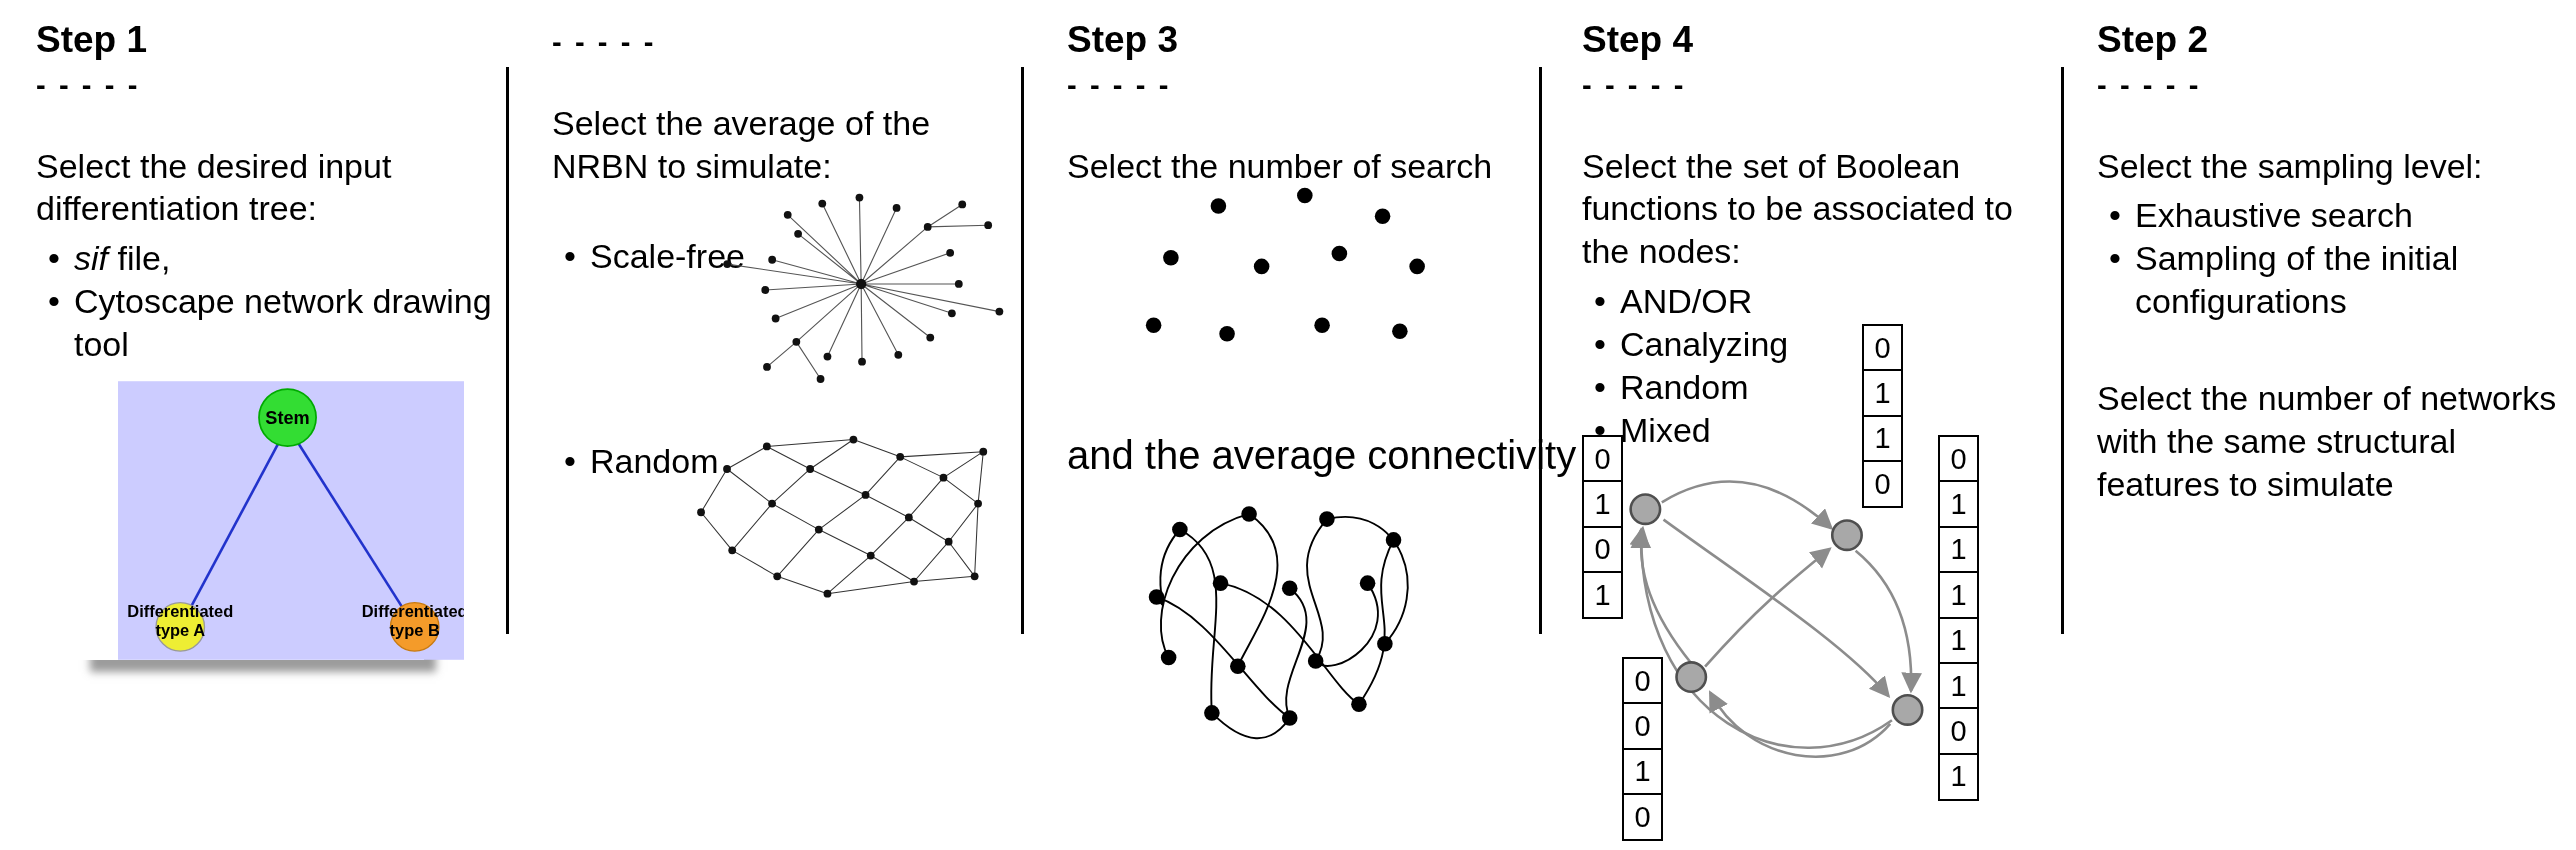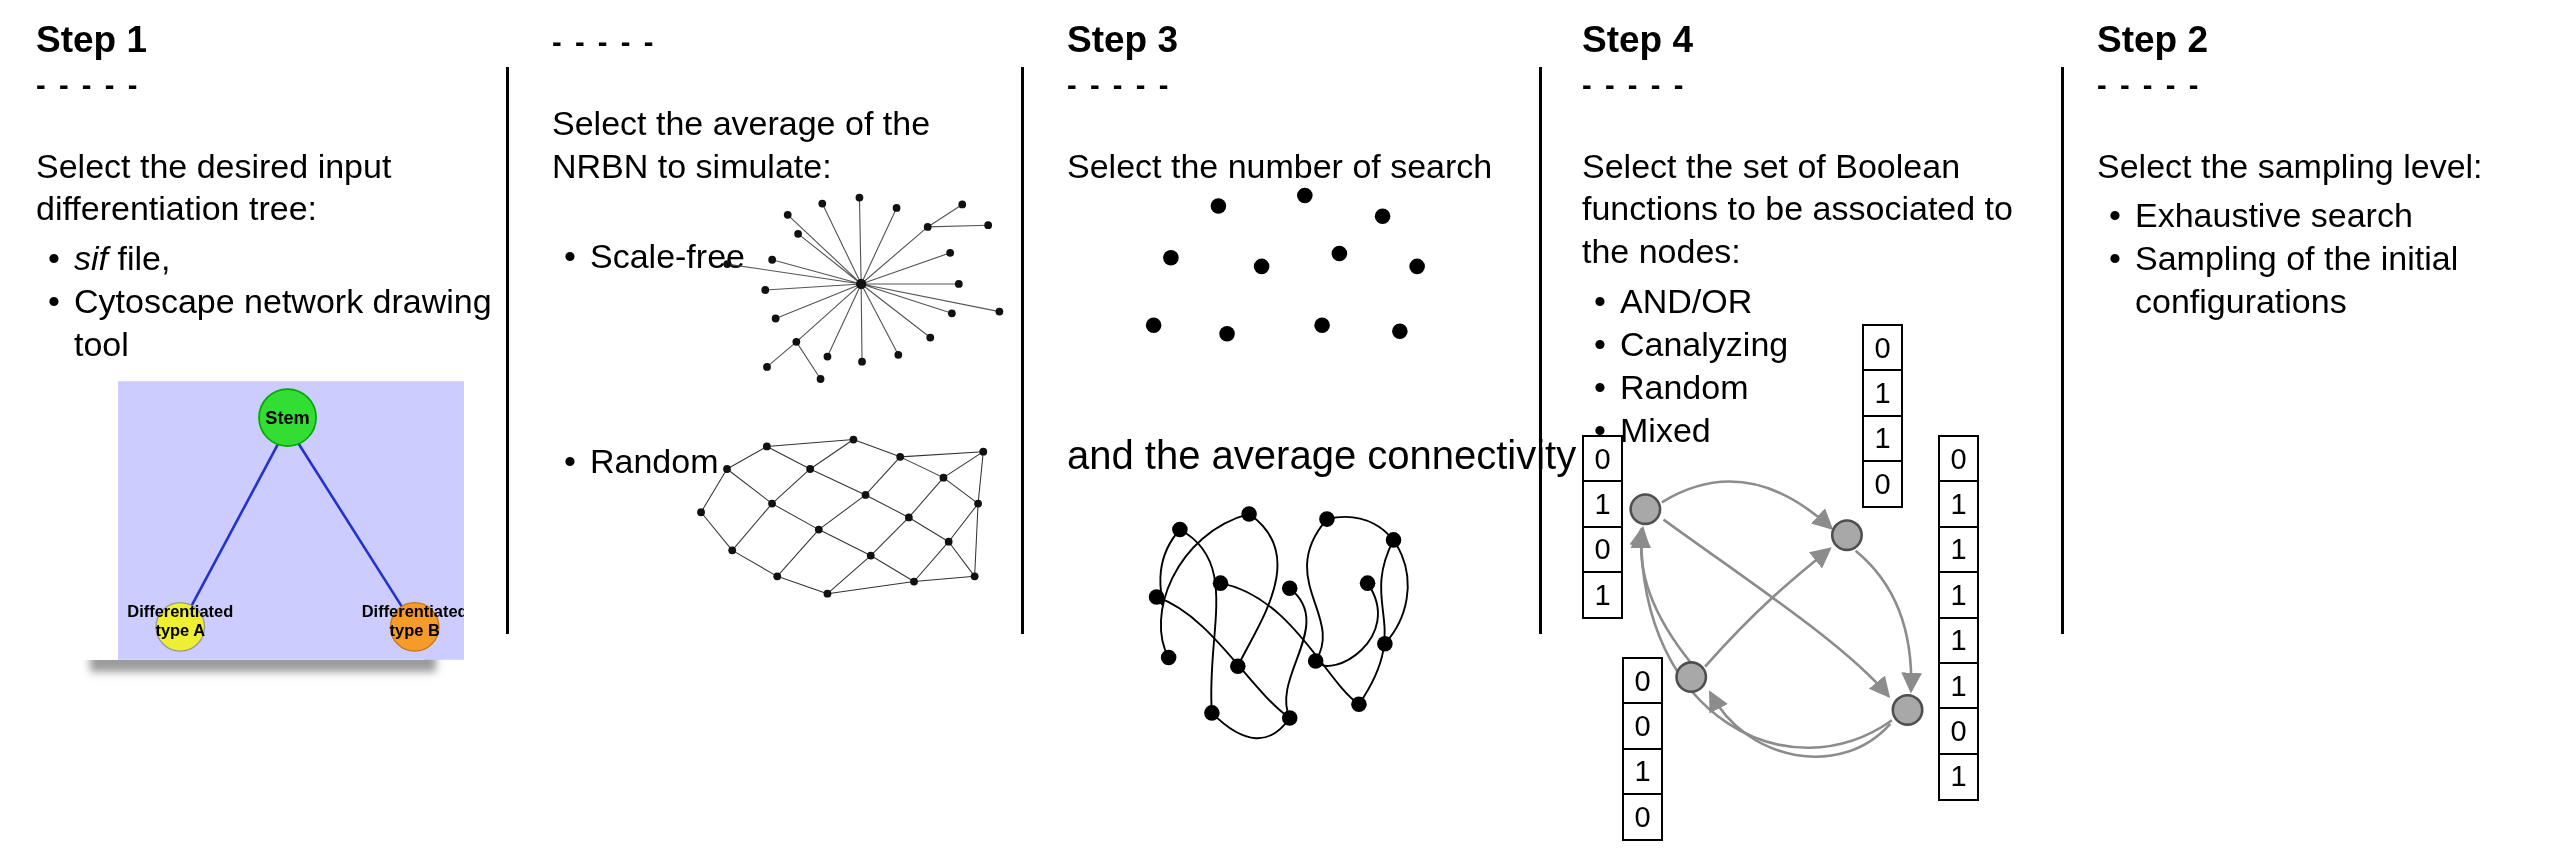--- a/index.html
+++ b/index.html
@@ -296,19 +296,20 @@
   <div class="bullets">
     <div class="bullet">
       <span class="dot">•</span>
       <span class="bt">Exhaustive search</span>
     </div>
     <div class="bullet">
       <span class="dot">•</span>
       <span class="bt">Sampling of the initial configurations</span>
     </div>
   </div>
+  <p class="second-para"><span>Select the </span><span class="b">number of networks</span><span> with the same structural features to simulate</span></p>
 </div>
 
 <div class="divider" id="div1"></div>
 <div class="divider" id="div2"></div>
 <div class="divider" id="div3"></div>
 <div class="divider" id="div4"></div>
 
 
 </body></html>

